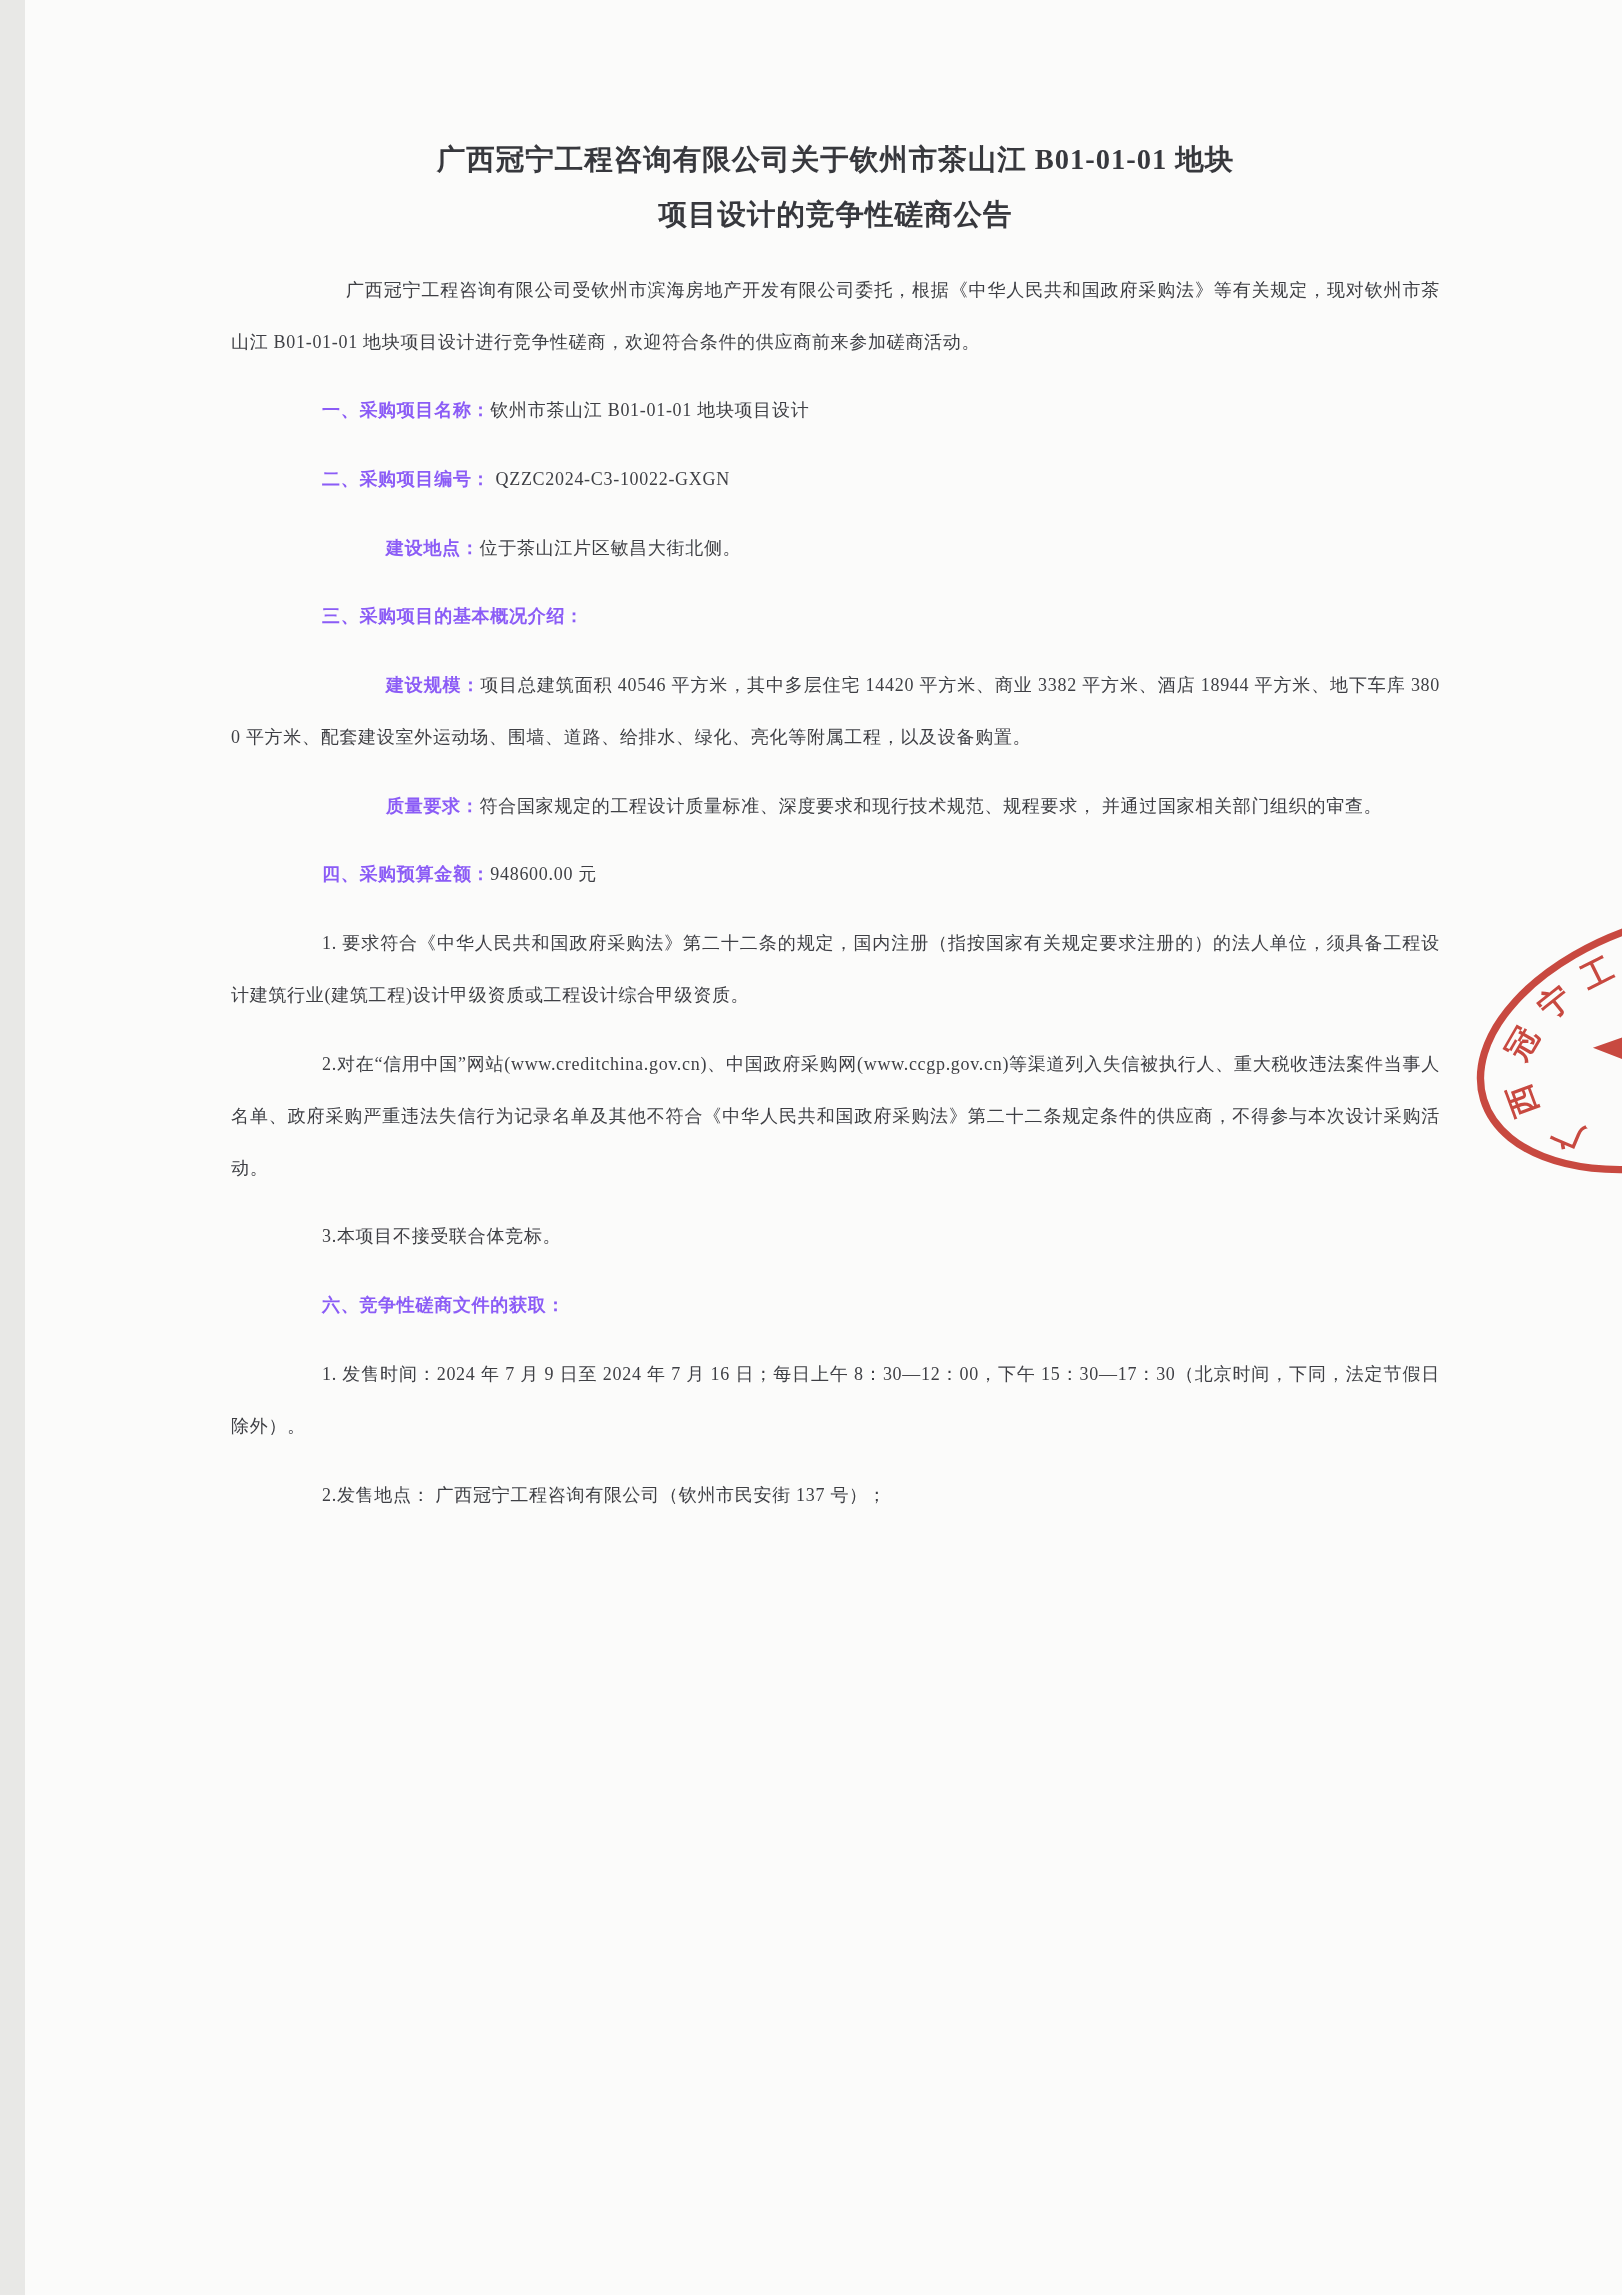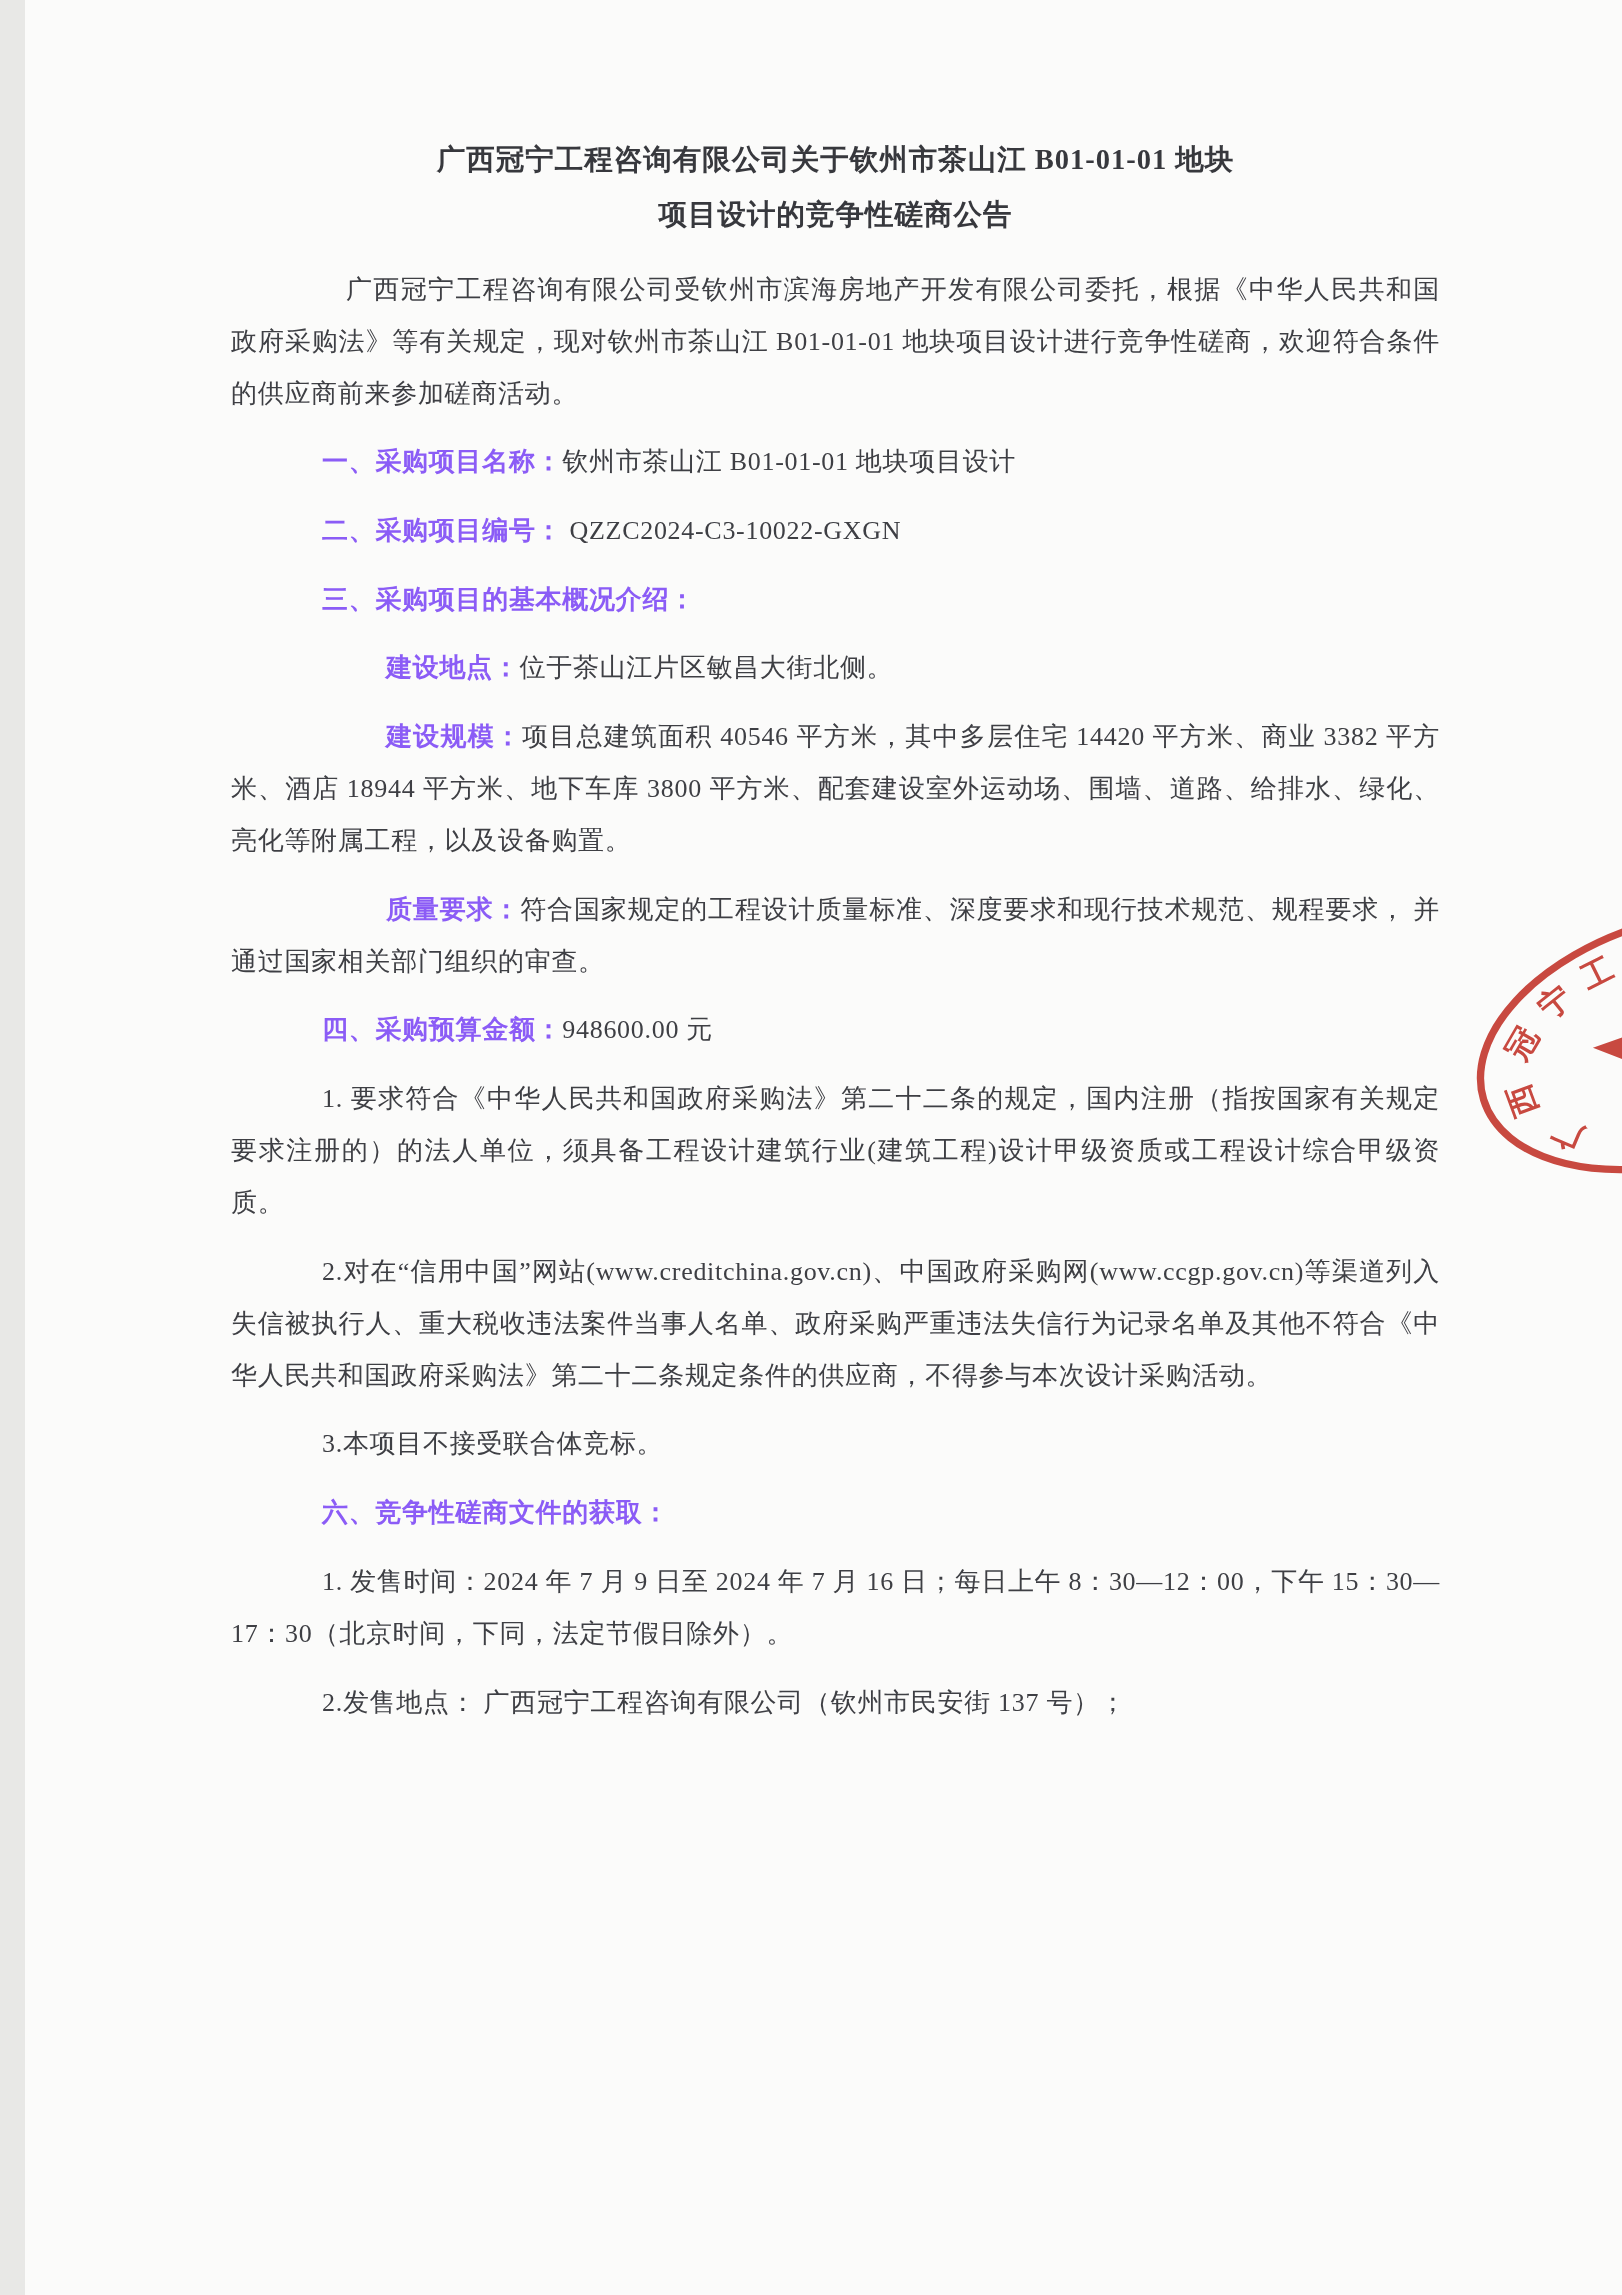--- a/index.html
+++ b/index.html
@@ -16,21 +16,21 @@
     position:absolute; left:206px; top:132px; width:1209px;
   }
   .doc-title {
     text-align:center;
     font-size:28.5px; font-weight:bold;
     line-height:55px; letter-spacing:1px;
     color:#37383d;
     margin:0 0 21.6px 0;
   }
   .para {
-    font-size:26px;
+    font-size:18px;
     line-height:52px;
     margin:0 0 16.7px 0;
     text-align:justify;
     letter-spacing:0.7px;
     word-break:break-all;
   }
   .para .lbl { font-weight:bold; color:#8b5cf6; }
   .ind-body { text-indent:115px; }
   .ind-head { text-indent:91px; }
   .ind-sub  { text-indent:155px; }
@@ -54,23 +54,23 @@
       <span>广西冠宁工程咨询有限公司关于钦州市茶山江 B01-01-01 地块</span><br>
       <span>项目设计的竞争性磋商公告</span>
     </h1>
 
     <p class="para ind-body"><span class="lbl"></span><span>广西冠宁工程咨询有限公司受钦州市滨海房地产开发有限公司委托，根据《中华人民共和国政府采购法》等有关规定，现对钦州市茶山江 B01-01-01 地块项目设计进行竞争性磋商，欢迎符合条件的供应商前来参加磋商活动。</span></p>
 
     <p class="para ind-head"><span class="lbl">一、采购项目名称：</span><span>钦州市茶山江 B01-01-01 地块项目设计</span></p>
 
     <p class="para ind-head"><span class="lbl">二、采购项目编号：</span><span> QZZC2024-C3-10022-GXGN</span></p>
 
+    <p class="para ind-sub"><span class="lbl">建设地点：</span><span>位于茶山江片区敏昌大街北侧。</span></p>
+
     <p class="para ind-head"><span class="lbl">三、采购项目的基本概况介绍：</span><span></span></p>
-
-    <p class="para ind-sub"><span class="lbl">建设地点：</span><span>位于茶山江片区敏昌大街北侧。</span></p>
 
     <p class="para ind-sub"><span class="lbl">建设规模：</span><span>项目总建筑面积 40546 平方米，其中多层住宅 14420 平方米、商业 3382 平方米、酒店 18944 平方米、地下车库 3800 平方米、配套建设室外运动场、围墙、道路、给排水、绿化、亮化等附属工程，以及设备购置。</span></p>
 
     <p class="para ind-sub"><span class="lbl">质量要求：</span><span>符合国家规定的工程设计质量标准、深度要求和现行技术规范、规程要求， 并通过国家相关部门组织的审查。</span></p>
 
 
 
     <p class="para ind-head"><span class="lbl">四、采购预算金额：</span><span>948600.00 元</span></p>
 
 

